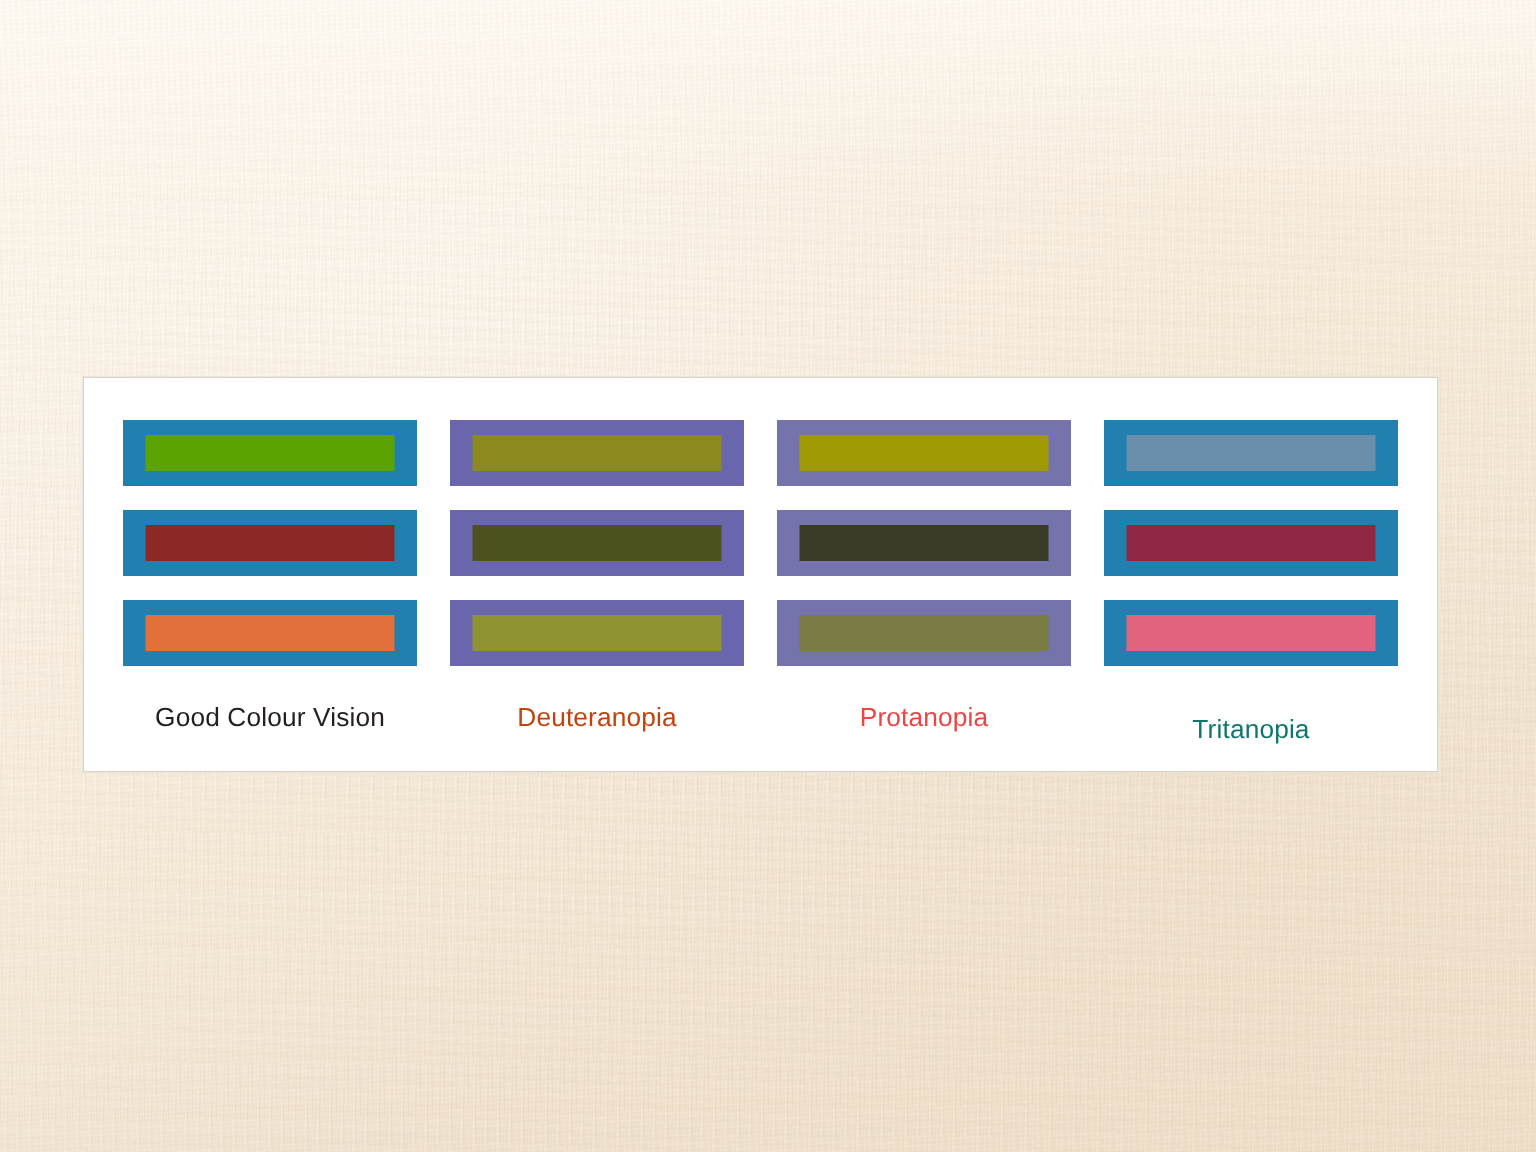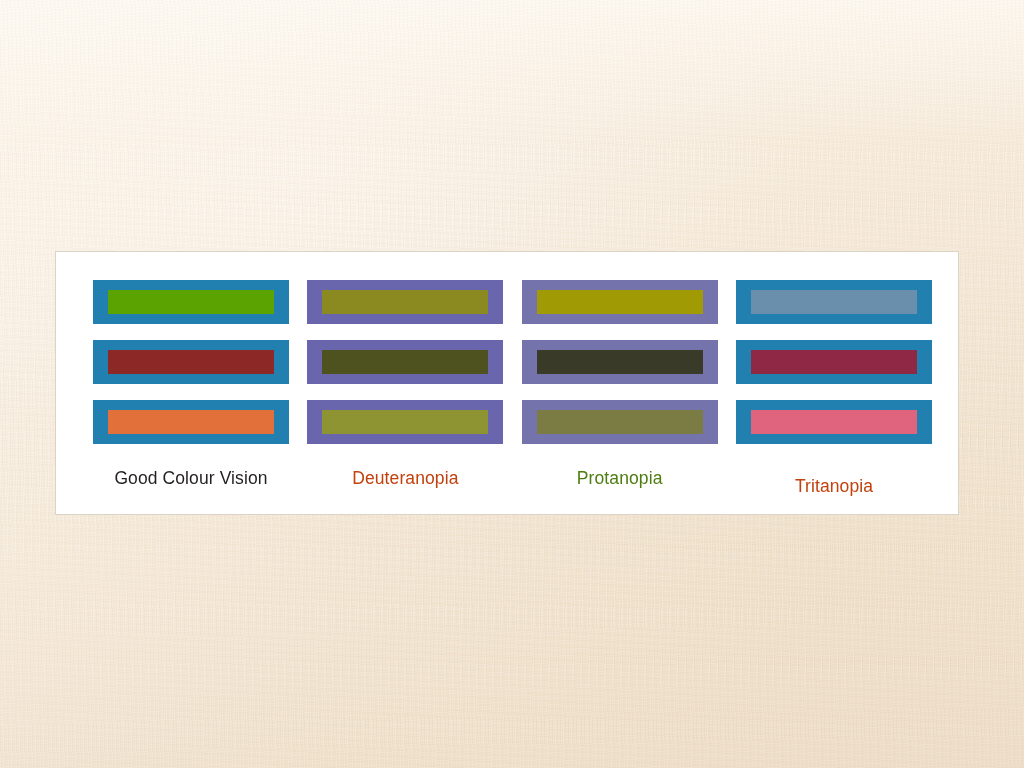--- a/index.html
+++ b/index.html
@@ -57,21 +57,20 @@
     top: 251px;
     width: 904px;
     height: 264px;
     background: #ffffff;
     border: 1px solid #dad3c6;
     box-sizing: border-box;
     display: flex;
     flex-direction: column;
     justify-content: flex-start;
     padding-top: 28px;
-    padding-left: 11px;
   }
 
   #swatch-grid {
     display: flex;
     flex-direction: row;
     justify-content: space-between;
     padding: 0 26px;
     box-sizing: border-box;
   }
 
@@ -155,32 +154,32 @@
         <div class="bar" style="background-color: rgb(117, 115, 171);">
           <div class="bar-inner" style="background-color: rgb(160, 155, 5);"></div>
         </div>
         <div class="bar" style="background-color: rgb(117, 115, 171);">
           <div class="bar-inner" style="background-color: rgb(58, 58, 40);"></div>
         </div>
         <div class="bar" style="background-color: rgb(117, 115, 171);">
           <div class="bar-inner" style="background-color: rgb(123, 123, 68);"></div>
         </div>
       </div>
-      <div class="panel-label" style="color: #4d7c0f;">Protanopia</div>
+      <div class="panel-label" style="color: #ef4444;">Protanopia</div>
     </div>
 
     <div class="panel">
       <div class="bar-stack">
         <div class="bar" style="background-color: rgb(33, 128, 176);">
           <div class="bar-inner" style="background-color: rgb(106, 143, 173);"></div>
         </div>
         <div class="bar" style="background-color: rgb(33, 128, 176);">
           <div class="bar-inner" style="background-color: rgb(143, 40, 69);"></div>
         </div>
         <div class="bar" style="background-color: rgb(33, 128, 176);">
           <div class="bar-inner" style="background-color: rgb(224, 100, 125);"></div>
         </div>
       </div>
-      <div class="panel-label" style="color: #c2410c; margin-top: 32px;">Tritanopia</div>
+      <div class="panel-label" style="color: #0f766e; margin-top: 32px;">Tritanopia</div>
     </div>
 
   </div>
 </div>
 
 </body></html>

